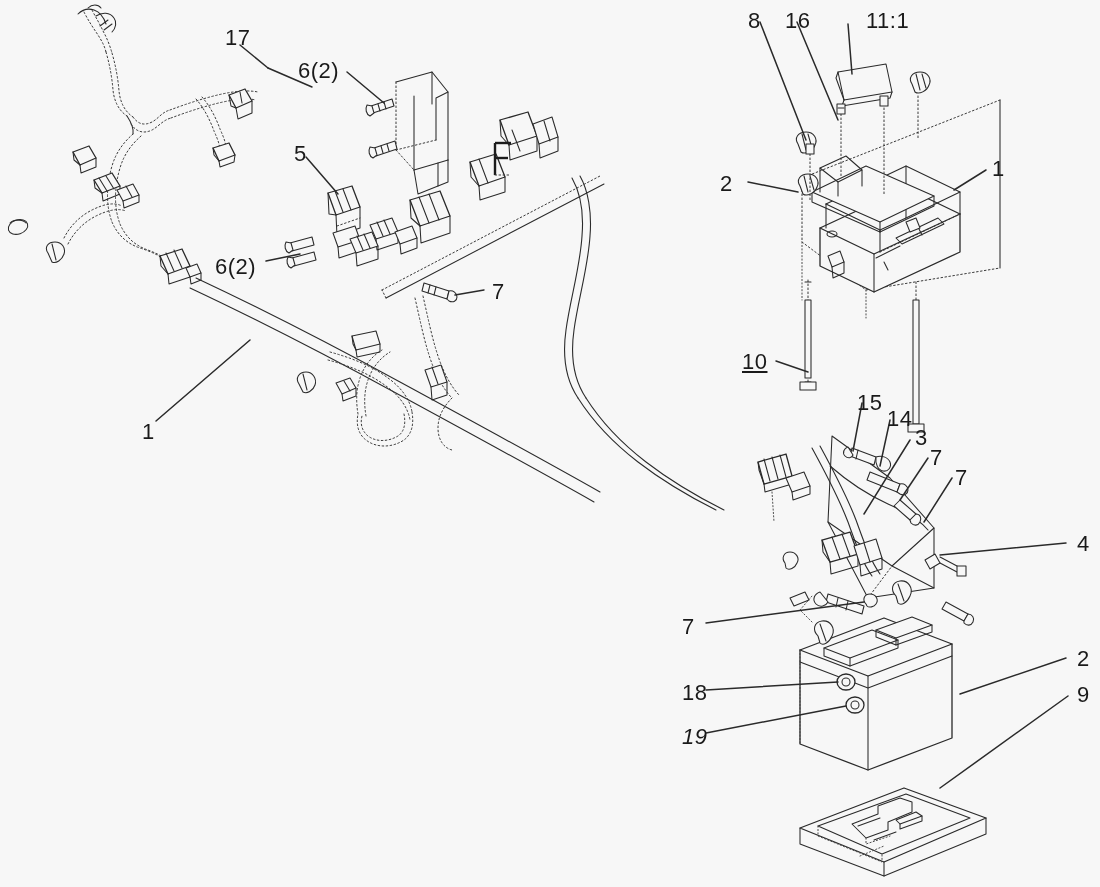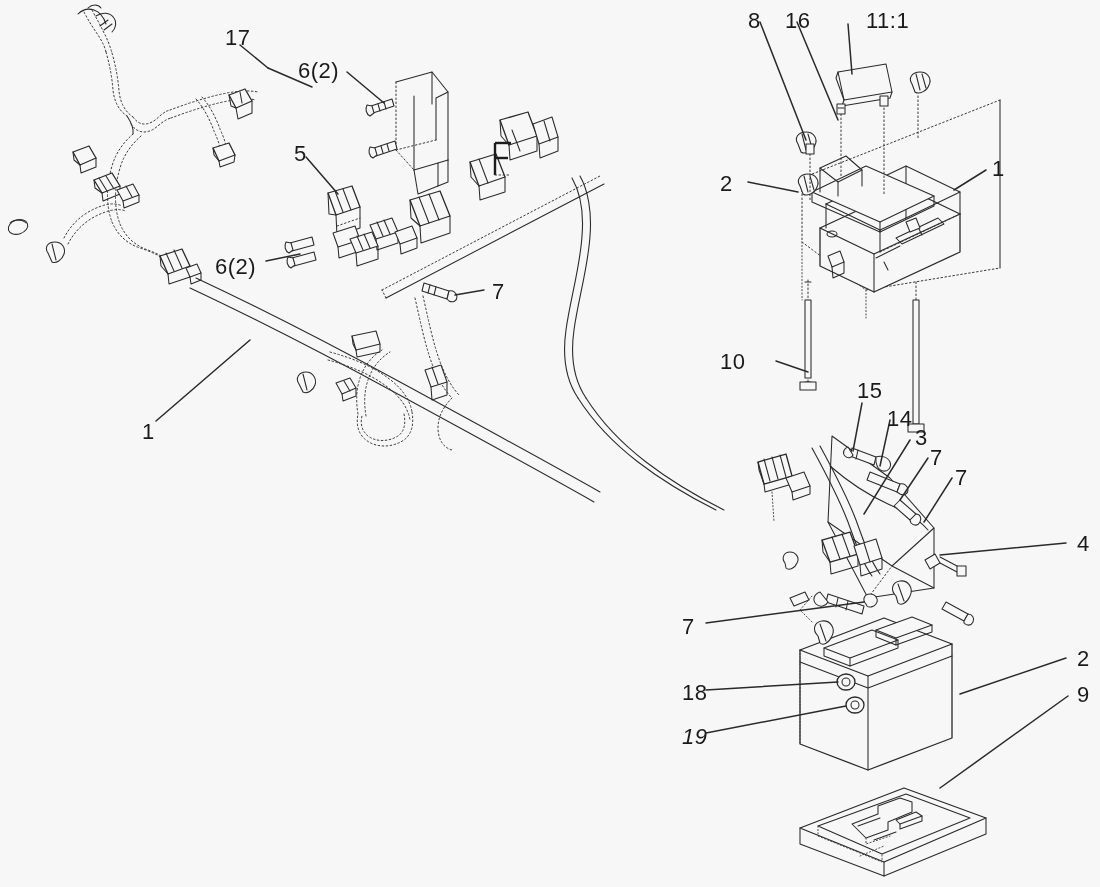--- a/index.html
+++ b/index.html
@@ -523,22 +523,22 @@
     <span class="callout" style="left:298px; top:60px;">6(2)</span>
     <span class="callout" style="left:294px; top:143px;">5</span>
     <span class="callout" style="left:215px; top:256px;">6(2)</span>
     <span class="callout" style="left:492px; top:281px;">7</span>
     <span class="callout" style="left:142px; top:421px;">1</span>
     <span class="callout" style="left:748px; top:10px;">8</span>
     <span class="callout" style="left:785px; top:10px;">16</span>
     <span class="callout" style="left:830px; top:10px;margin-left:36px;">11:1</span>
     <span class="callout" style="left:720px; top:173px;">2</span>
     <span class="callout" style="left:992px; top:158px;">1</span>
-    <span class="callout" style="left:720px; top:351px;">10</span>
-    <span class="callout" style="left:857px; top:380px;">15</span>
+    <span class="callout" style="left:742px; top:351px;text-decoration:underline;">10</span>
+    <span class="callout" style="left:857px; top:392px;">15</span>
     <span class="callout" style="left:887px; top:408px;">14</span>
     <span class="callout" style="left:915px; top:427px;">3</span>
     <span class="callout" style="left:930px; top:447px;">7</span>
     <span class="callout" style="left:955px; top:467px;">7</span>
     <span class="callout" style="left:1077px; top:533px;">4</span>
     <span class="callout" style="left:682px; top:616px;">7</span>
     <span class="callout" style="left:1077px; top:648px;">2</span>
     <span class="callout" style="left:682px; top:682px;text-align:center;">18</span>
     <span class="callout" style="left:1077px; top:684px;">9</span>
     <span class="callout" style="left:682px; top:726px;font-style:italic;">19</span>

